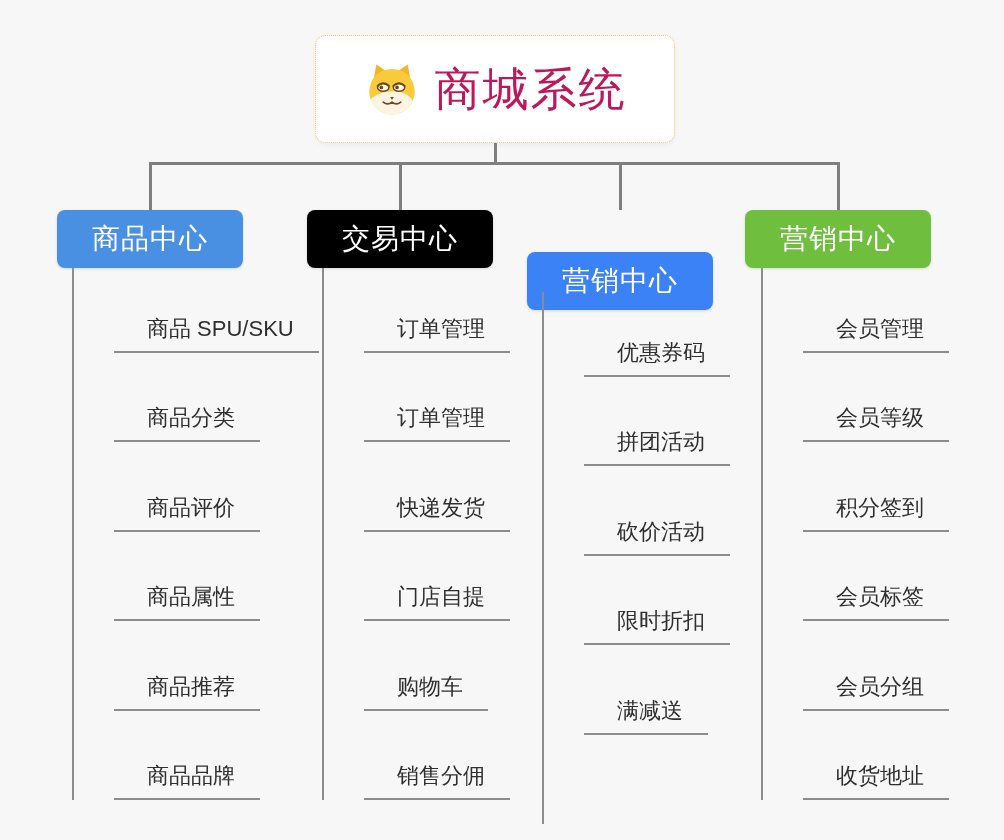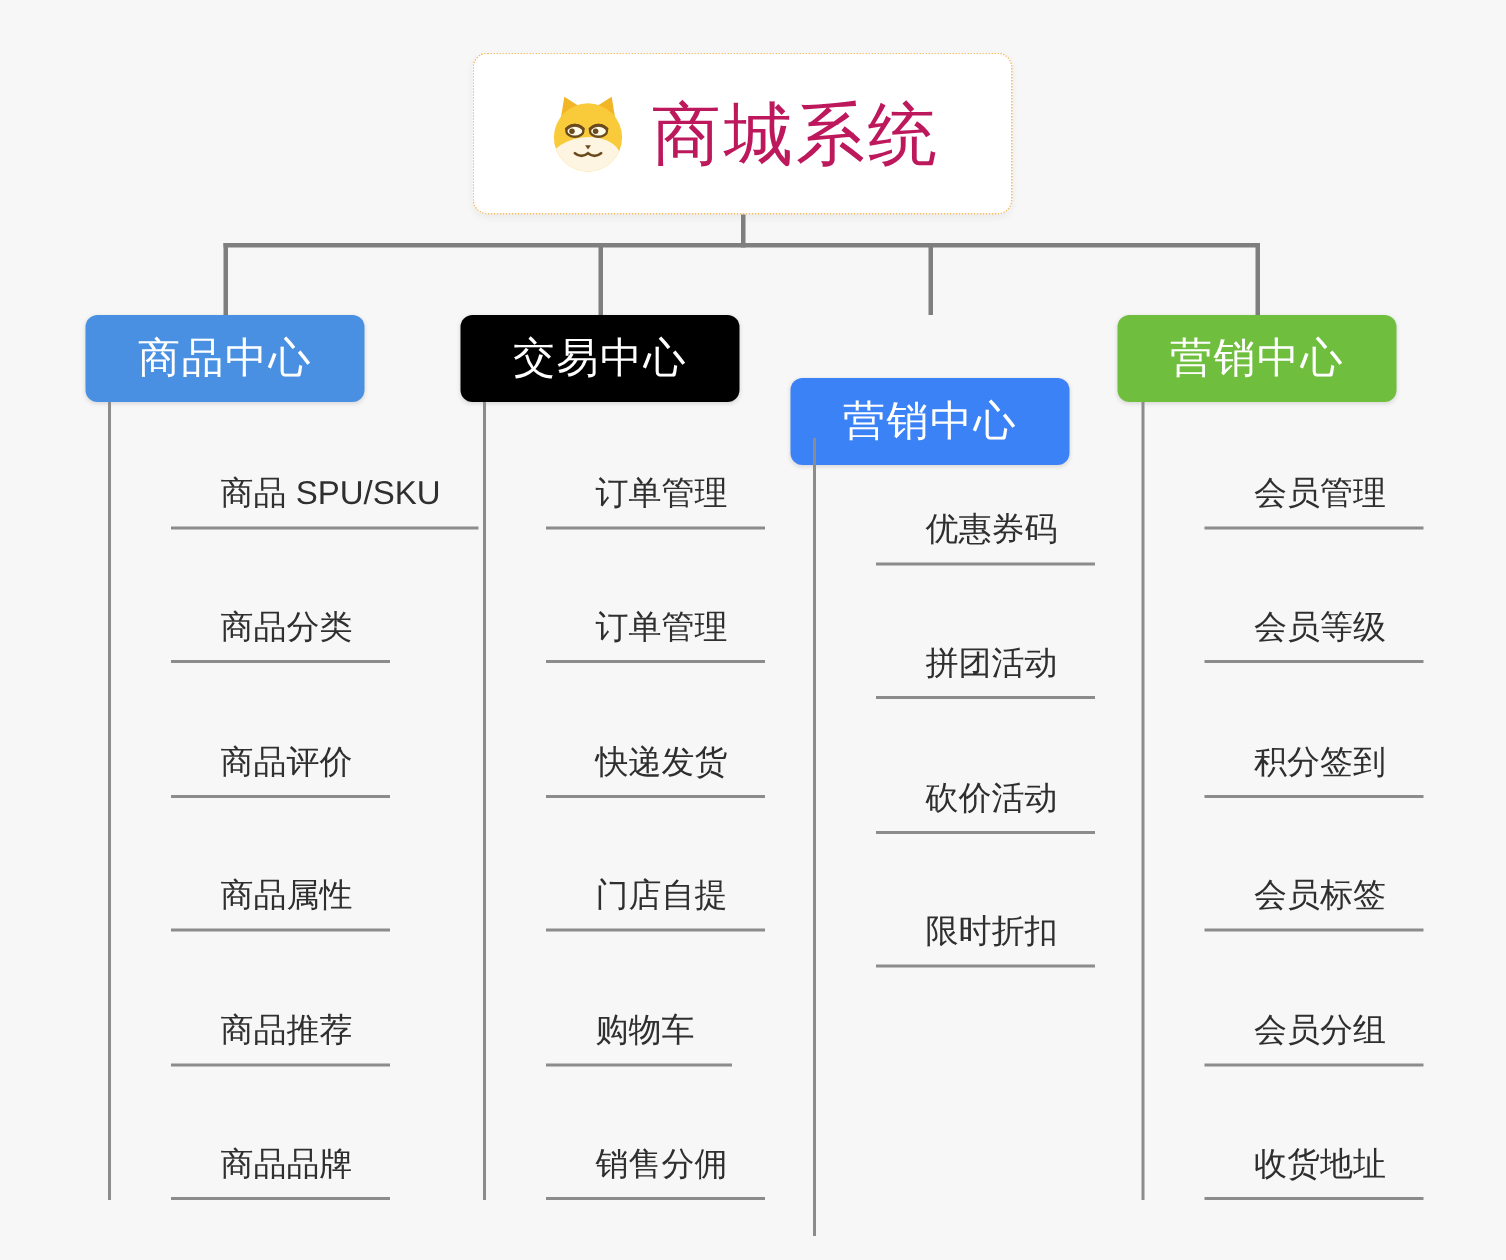--- a/index.html
+++ b/index.html
@@ -184,20 +184,23 @@
         </div>
         <div class="leaf-row">
           <span class="leaf">拼团活动</span>
         </div>
         <div class="leaf-row">
           <span class="leaf">砍价活动</span>
         </div>
         <div class="leaf-row">
           <span class="leaf">限时折扣</span>
         </div>
+        <div class="leaf-row">
+          <span class="leaf">满减送</span>
+        </div>
       </div>
       <div class="branch-box" style="left: 745px; background: rgb(111, 190, 62);">
         <span>营销中心</span>
       </div>
       <div class="column" style="left: 733px; margin-left: 28px;">
         <div class="vline"></div>
         <div class="leaf-row first">
           <span class="leaf">会员管理</span>
         </div>
         <div class="leaf-row">

